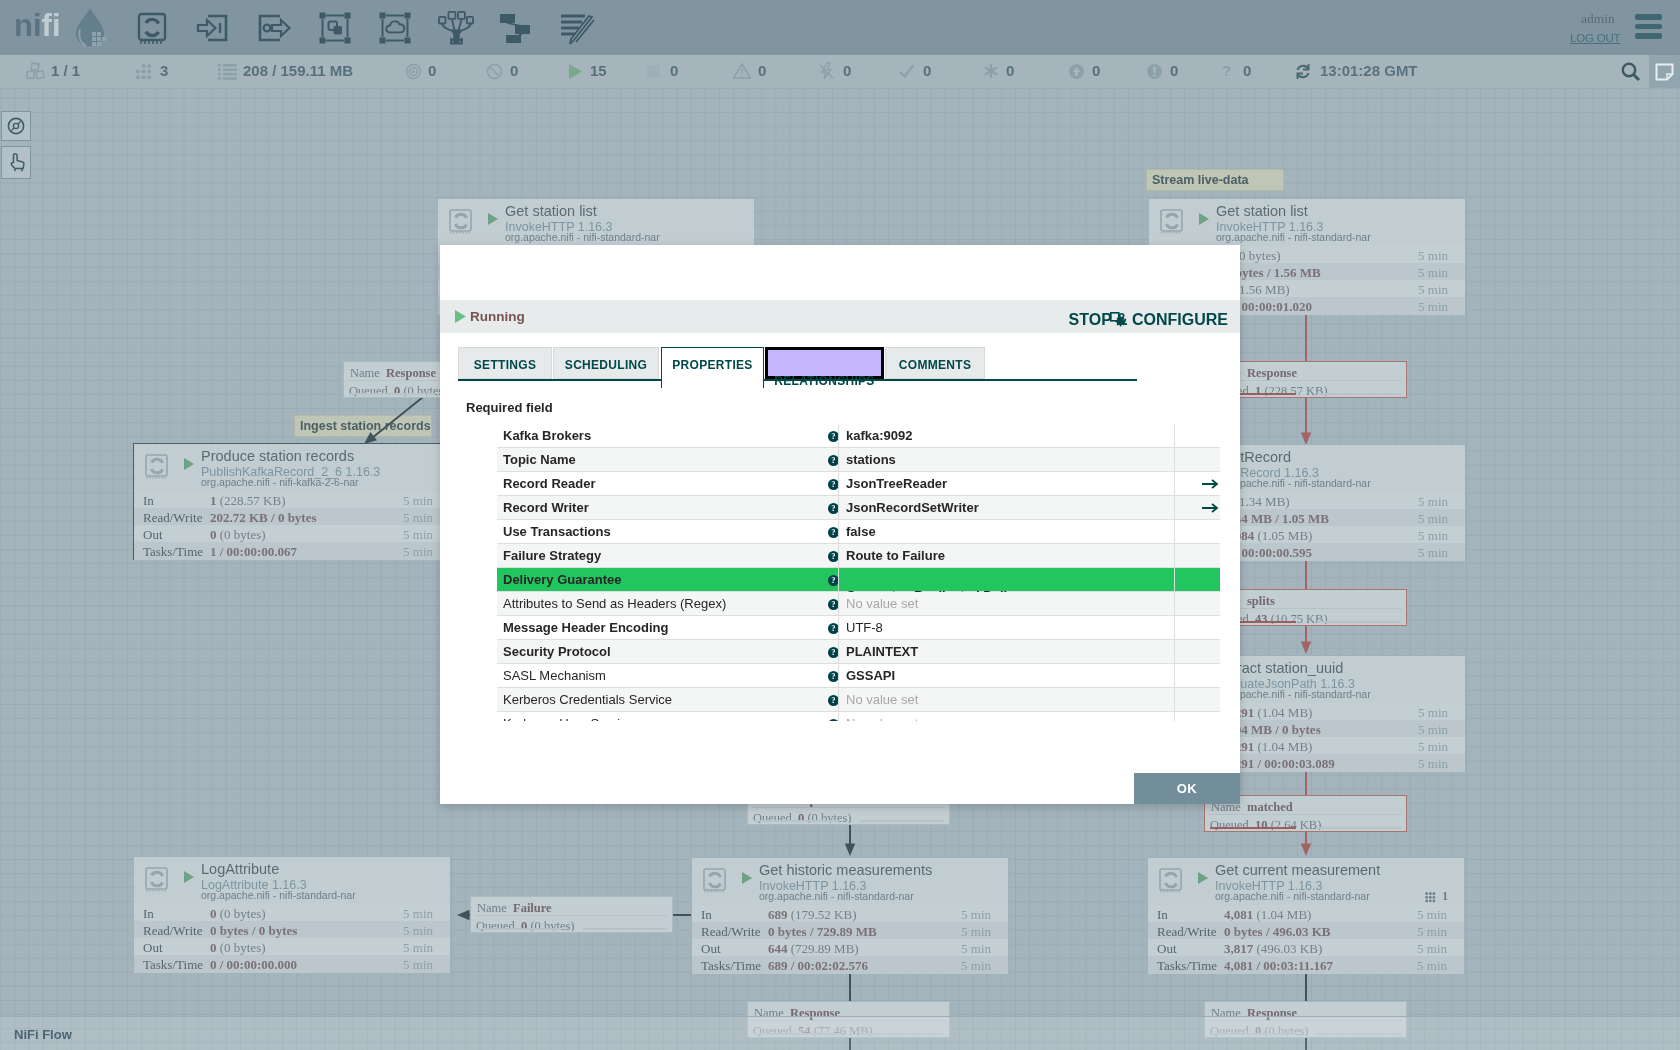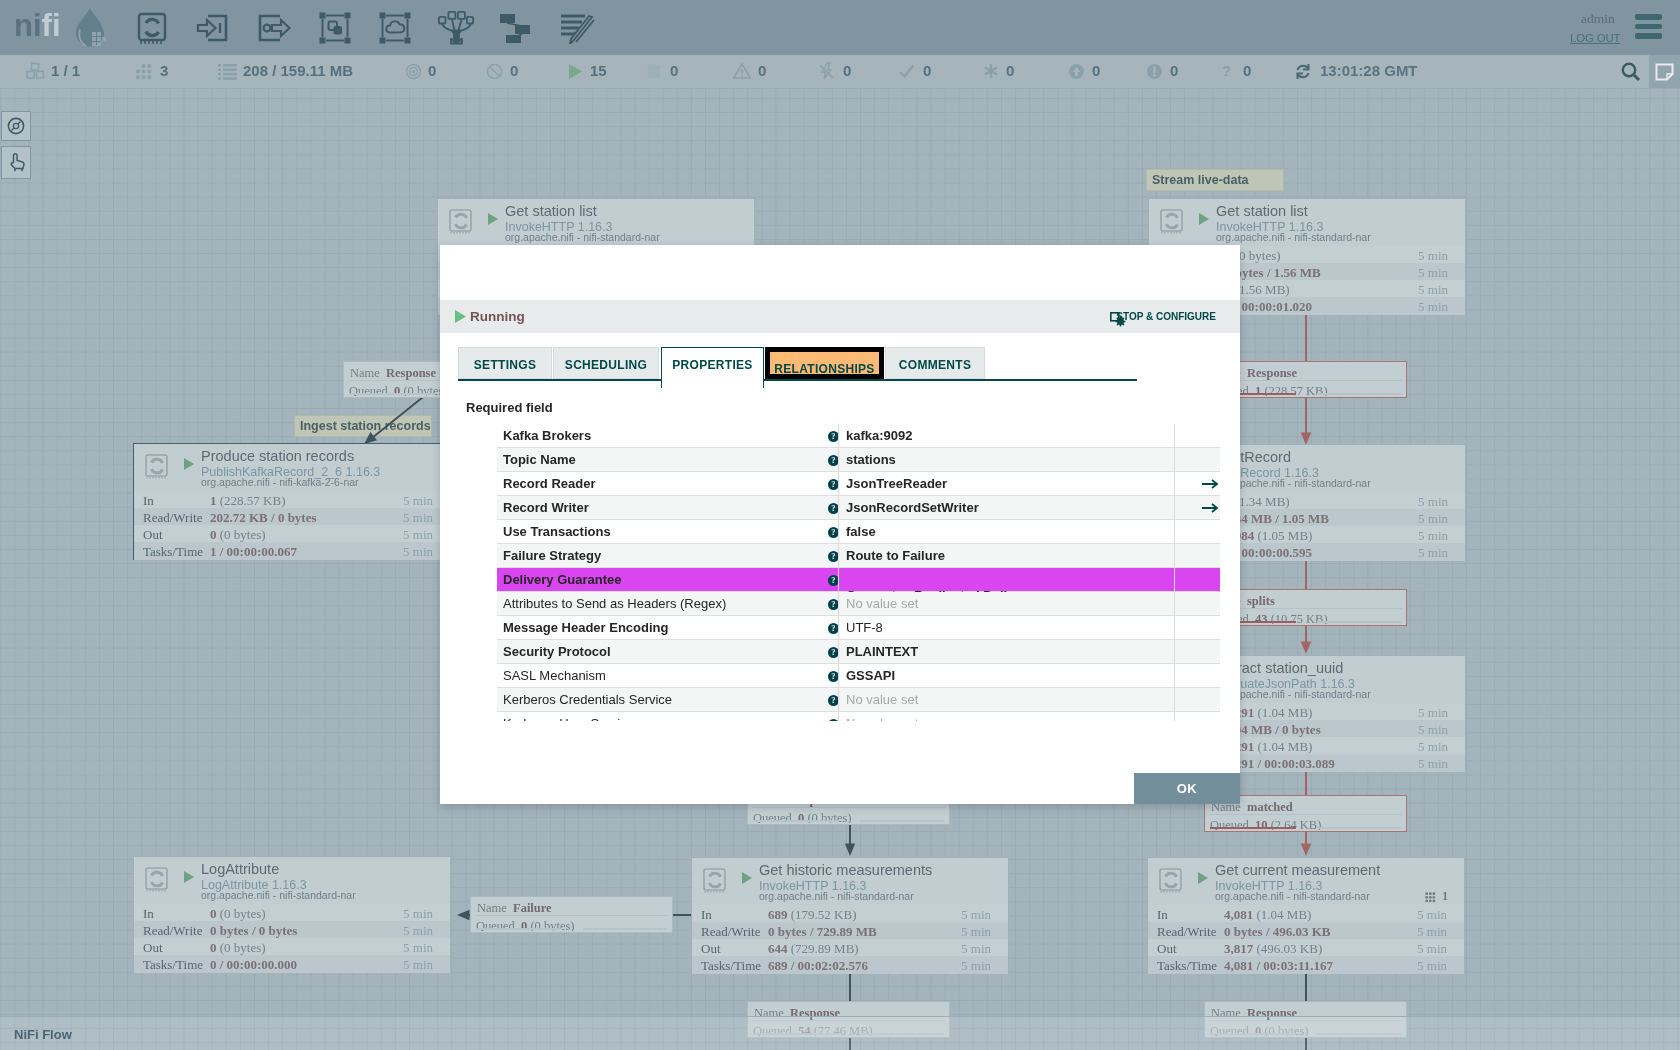--- a/index.html
+++ b/index.html
@@ -743,28 +743,28 @@
     <svg style="position:absolute;right:114px;top:12px" width="16" height="15" viewBox="0 0 16 15">
       <rect x="0.8" y="0.8" width="8" height="8" fill="none" stroke="#004849" stroke-width="1.6"></rect>
       <circle cx="10.5" cy="9.5" r="3.4" fill="#004849"></circle>
       <g stroke="#004849" stroke-width="1.6">
         <line x1="10.5" y1="4.6" x2="10.5" y2="14.4"></line>
           <line x1="5.6" y1="9.5" x2="15.4" y2="9.5"></line>
         <line x1="7" y1="6" x2="14" y2="13"></line>
           <line x1="14" y1="6" x2="7" y2="13"></line>
       </g>
     </svg>
-    <span style="position:absolute;right:24px;top:11px;font-weight:bold;font-size:10px;color:#004849;white-space:nowrap">STOP &amp; CONFIGURE</span>
+    <span style="position:absolute;right:12px;top:11px;font-weight:bold;font-size:16px;color:#004849;white-space:nowrap">STOP &amp; CONFIGURE</span>
   </div>
   <div style="position:absolute;left:18px;top:102px;height:46px;width:762px;">
     <div style="position:absolute;left:0;top:31.5px;width:679px;height:2px;background:#004849"></div>
     <div style="position:absolute;left:0px;top:0;width:94px;height:32px;background:#e7eaeb;border:1px solid #d6dadc;box-sizing:border-box;text-align:center;padding-top:10px;font-weight:bold;color:#004849;letter-spacing:.3px;font-size:12px">SETTINGS</div>
       <div style="position:absolute;left:95px;top:0;width:106px;height:32px;background:#e7eaeb;border:1px solid #d6dadc;box-sizing:border-box;text-align:center;padding-top:10px;font-weight:bold;color:#004849;letter-spacing:.3px;font-size:12px">SCHEDULING</div>
       <div style="position:absolute;left:203px;top:0;width:103px;height:41px;background:#fff;border:1px solid #004849;border-bottom:none;box-sizing:border-box;z-index:3;text-align:center;padding-top:10px;font-weight:bold;color:#004849;letter-spacing:.3px;font-size:12px">PROPERTIES</div>
-      <div style="position:absolute;left:307px;top:0;width:119px;height:32px;background:#fdba74;border:5px solid #000000;box-sizing:border-box;text-align:center;padding-top:10px;font-weight:bold;color:#004849;letter-spacing:.3px;font-size:12px">RELATIONSHIPS</div>
+      <div style="position:absolute;left:307px;top:0;width:119px;height:32px;background:#c4b5fd;border:3px solid #000000;box-sizing:border-box;text-align:center;padding-top:24px;font-weight:bold;color:#004849;letter-spacing:.3px;font-size:12px">RELATIONSHIPS</div>
       <div style="position:absolute;left:427px;top:0;width:100px;height:32px;background:#e7eaeb;border:1px solid #d6dadc;box-sizing:border-box;text-align:center;padding-top:10px;font-weight:bold;color:#004849;letter-spacing:.3px;font-size:12px">COMMENTS</div>
   </div>
   <div style="position:absolute;left:26px;top:155px;font-weight:bold;font-size:13px;color:#262626">Required field</div>
   <div style="position:absolute;left:20px;top:179px;width:760px;">
     <div style="position:relative;height:297px;overflow:hidden;margin-left:37px;">
       <div class="trow" style="background:#ffffff">
       <span style="position:absolute;left:6px;top:4px;font-weight:bold;color:#262626">Kafka Brokers</span>
       <svg style="position:absolute;left:331px;top:7px" width="11" height="11" viewBox="0 0 12 12">
             <circle cx="6" cy="6" r="6" fill="#00424a"></circle>
             <text x="6" y="9.2" text-anchor="middle" font-size="9.5" font-weight="bold" fill="#fff" font-family="Liberation Serif,serif">?</text>
@@ -814,21 +814,21 @@
     </div>
         <div class="trow" style="background:#f4f5f5">
       <span style="position:absolute;left:6px;top:4px;font-weight:bold;color:#262626">Failure Strategy</span>
       <svg style="position:absolute;left:331px;top:7px" width="11" height="11" viewBox="0 0 12 12">
             <circle cx="6" cy="6" r="6" fill="#00424a"></circle>
             <text x="6" y="9.2" text-anchor="middle" font-size="9.5" font-weight="bold" fill="#fff" font-family="Liberation Serif,serif">?</text>
           </svg>
       <span style="position:absolute;left:349px;top:4px"><span style="font-weight:bold;color:#262626">Route to Failure</span></span>
 
     </div>
-        <div class="trow" style="background:#d946ef">
+        <div class="trow" style="background:#22c55e">
       <span style="position:absolute;left:6px;top:4px;font-weight:bold;color:#262626">Delivery Guarantee</span>
       <svg style="position:absolute;left:331px;top:7px" width="11" height="11" viewBox="0 0 12 12">
             <circle cx="6" cy="6" r="6" fill="#00424a"></circle>
             <text x="6" y="9.2" text-anchor="middle" font-size="9.5" font-weight="bold" fill="#fff" font-family="Liberation Serif,serif">?</text>
           </svg>
       <span style="position:absolute;left:349px;top:20px"><span style="font-weight:bold;color:#262626">Guarantee Replicated Delivery</span></span>
 
     </div>
         <div class="trow" style="background:#f4f5f5">
       <span style="position:absolute;left:6px;top:4px;font-weight:normal;color:#262626">Attributes to Send as Headers (Regex)</span>

